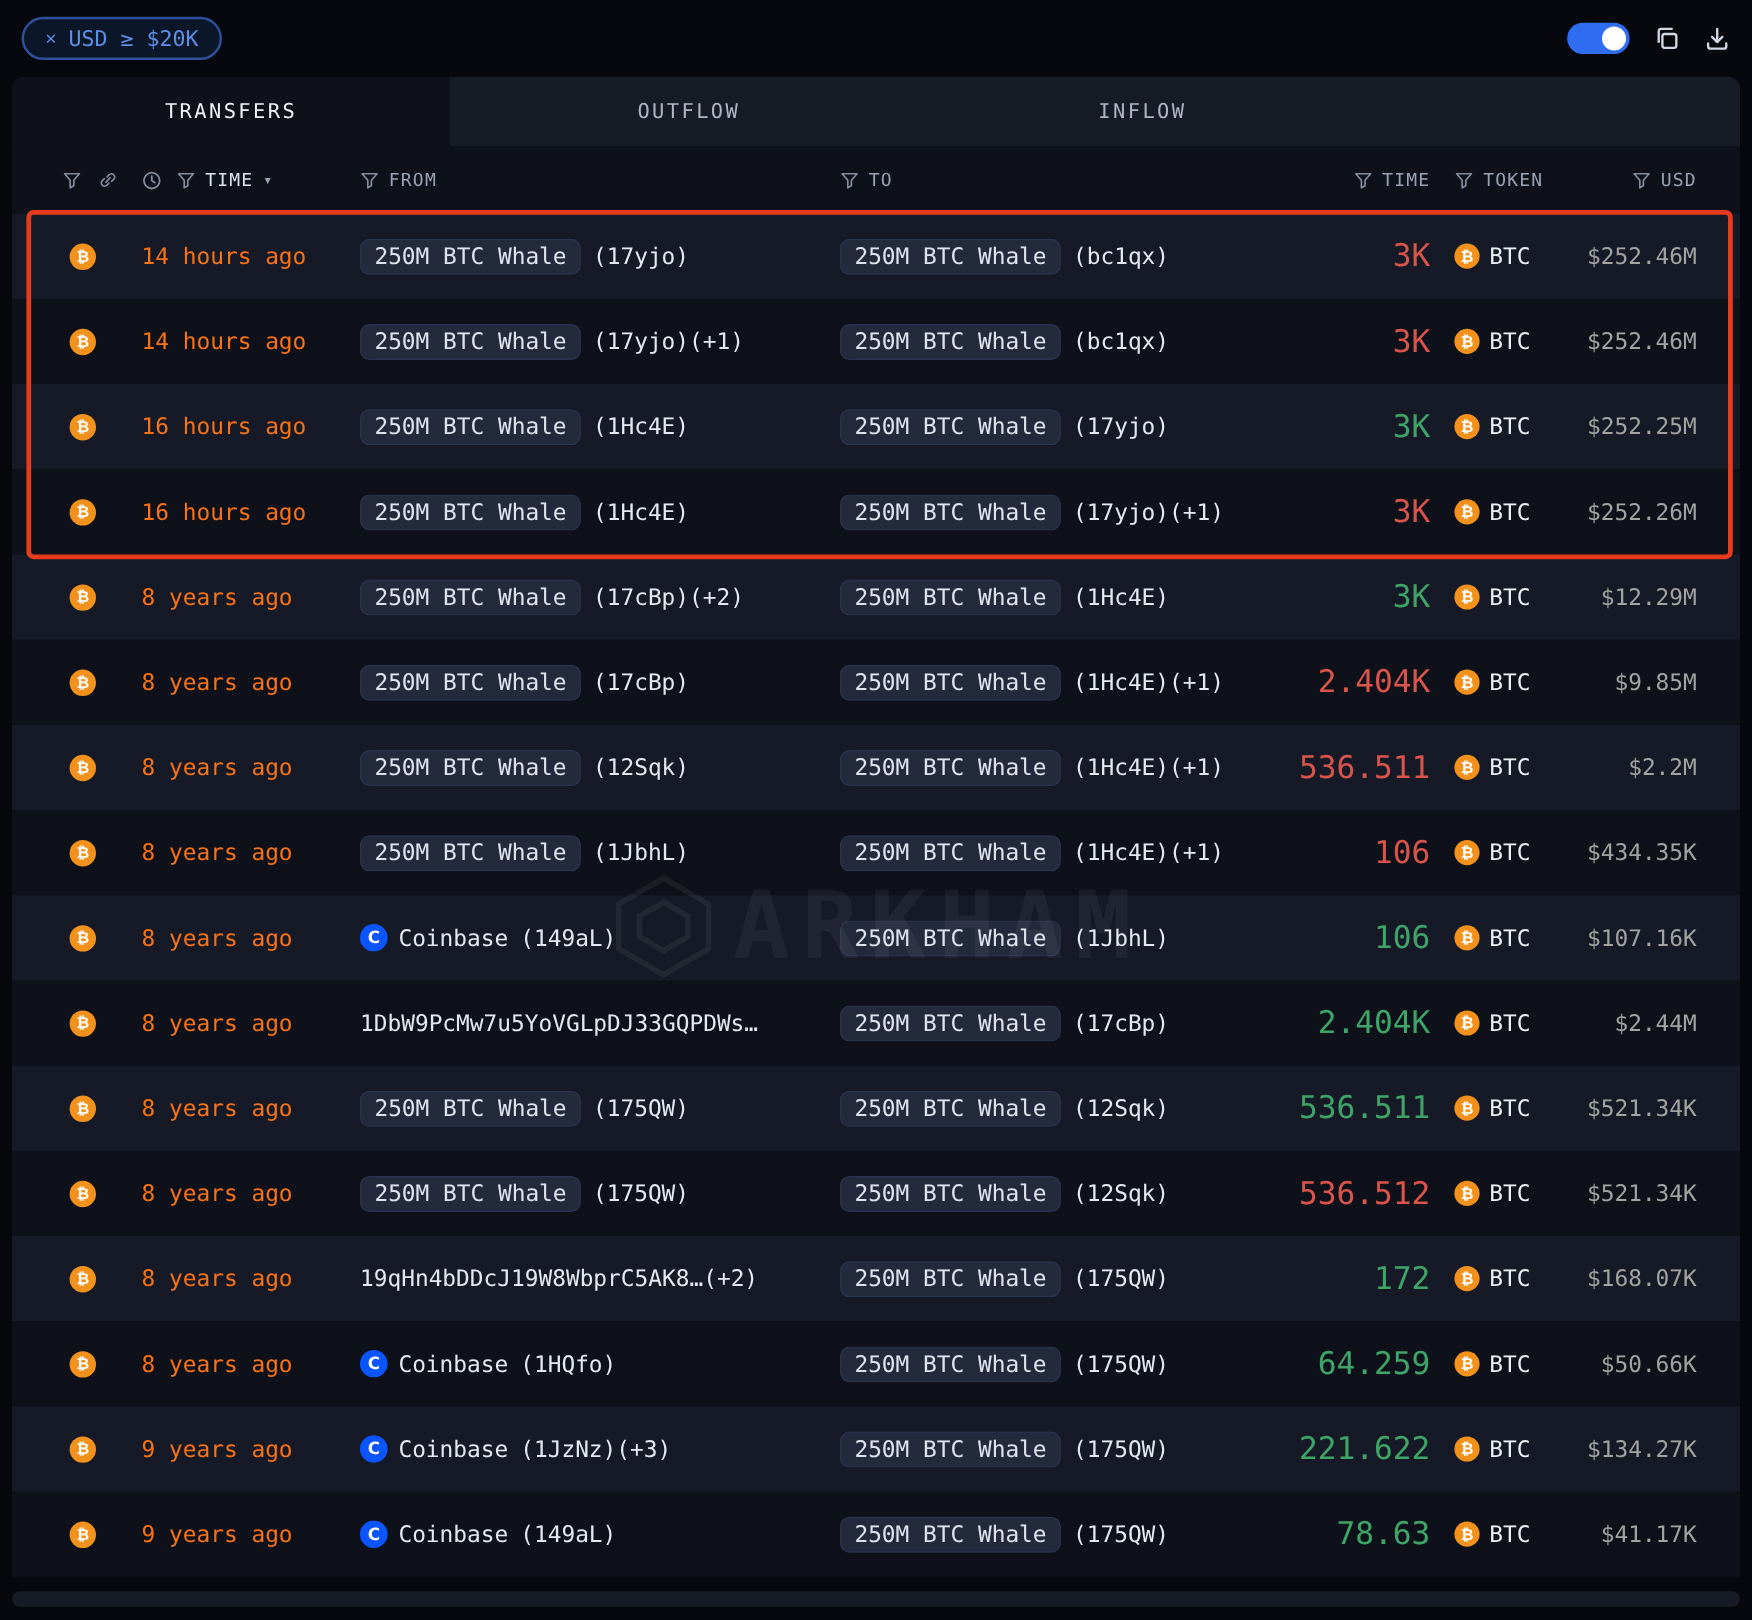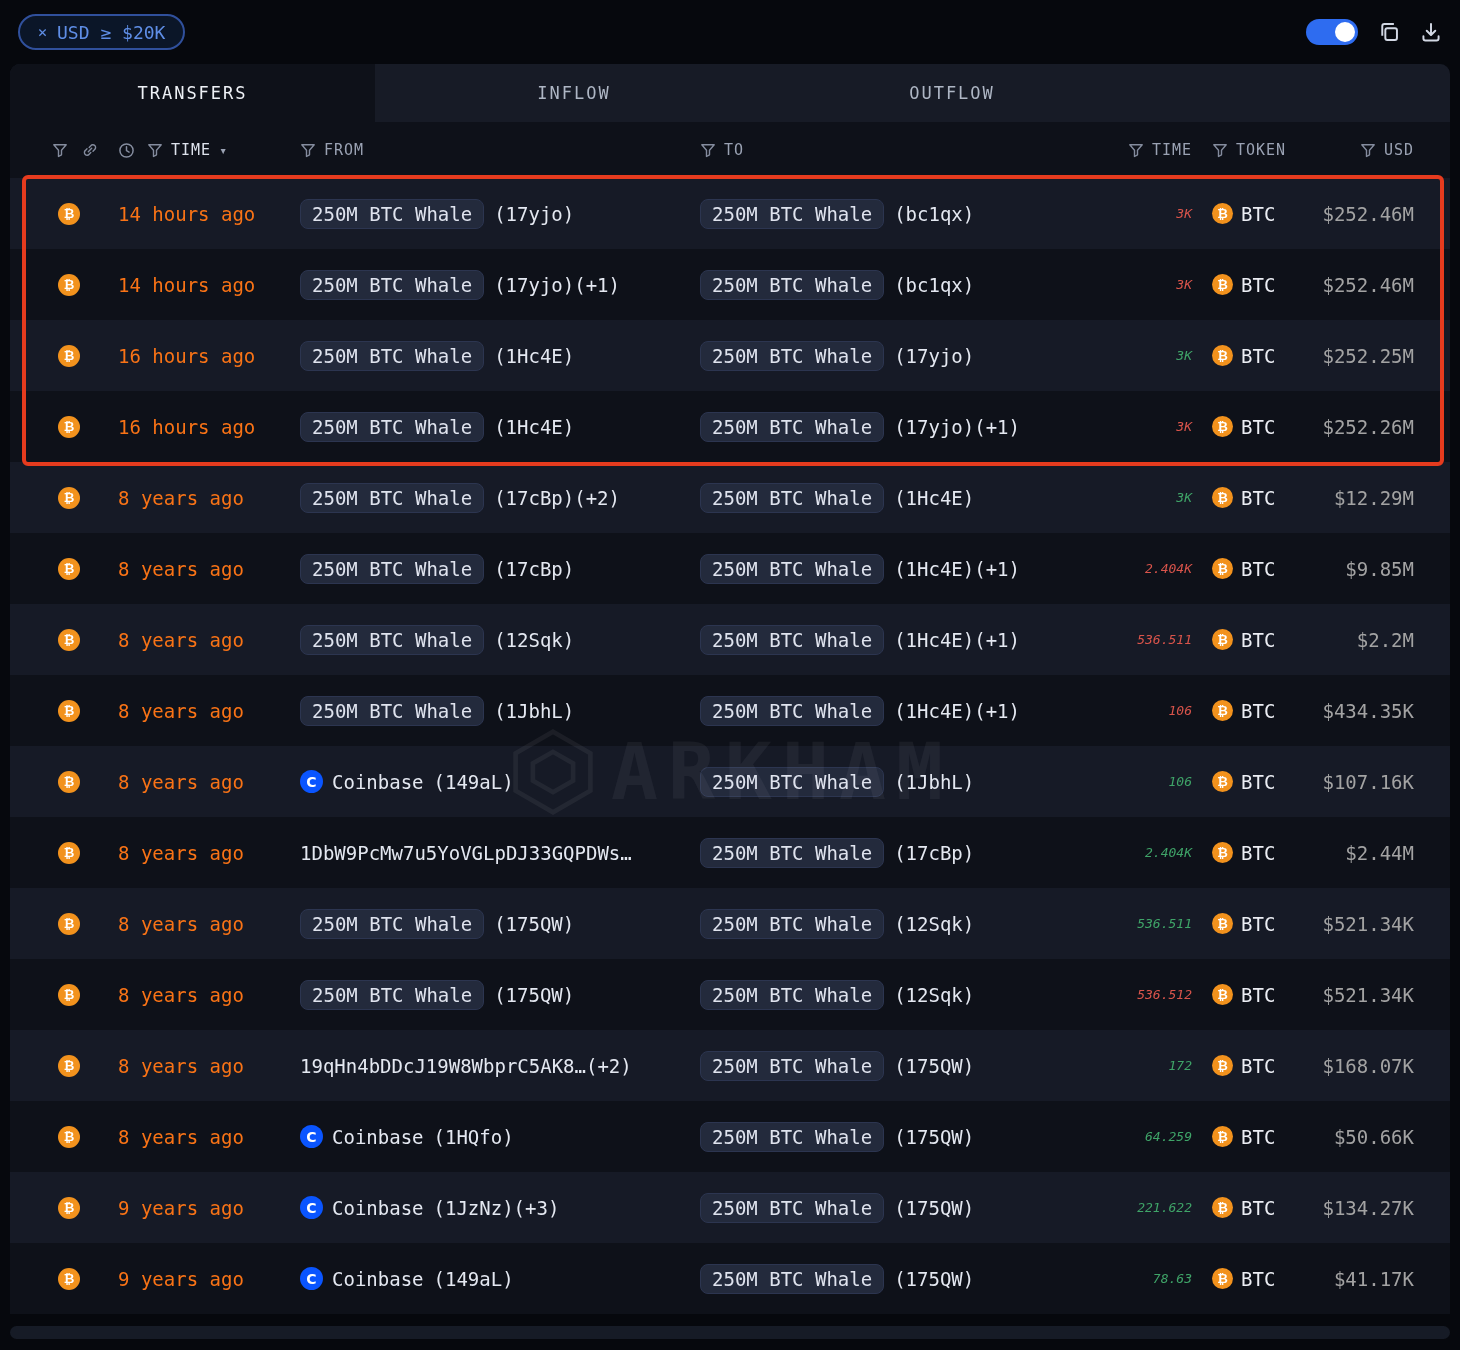--- a/index.html
+++ b/index.html
@@ -54,21 +54,21 @@
          font-family:"DejaVu Sans", sans-serif; flex:0 0 auto; }
   .coin.btc{ width:22px; height:22px; background:#f2921d; font-size:13px; }
   .coin.btc.sm{ width:21px; height:21px; margin-left:20px; margin-right:8px; }
   .coin.cb{ width:23px; height:23px; background:#0a55ff; font-size:14px; margin-right:9px; }
   .time{ color:#f97316; font-size:19px; }
   .from,.to{ font-size:19px; overflow:hidden; white-space:nowrap; }
   .chip{ background:#232a3c; border:1px solid #2c3550; border-radius:8px; padding:3px 11px; margin-right:10px; color:#dfe3ee; }
   .ex-name{ margin-right:10px; }
   .addr{ color:#e4e8f1; }
   .extra{ color:#e4e8f1; }
-  .value{ font-size:13px; justify-content:flex-end;font-style:italic; }
+  .value{ font-size:26px; justify-content:flex-end; }
   .value.red{ color:#d9544b; }
   .value.green{ color:#3fa468; }
   .token{ font-size:19px; color:#eceef4; }
   .usd{ font-size:19px; color:#a3a3a3; justify-content:flex-end; padding-right:36px; }
 
   
   .highlight-box{
     position:absolute; top:-3px; left:12px; width:calc(100% - 18px); height:291px;
     border:4px solid #e63b1e; border-radius:6px; z-index:5; pointer-events:none;
   }
@@ -110,22 +110,22 @@
           <path d="M2.8 12.5v1.8A1.7 1.7 0 0 0 4.5 16h9a1.7 1.7 0 0 0 1.7-1.7v-1.8"></path>
       </svg>
     </span>
   </div>
 </div>
 
 <div class="panel">
 
   <div class="tabs">
     <div class="tab active">TRANSFERS</div>
+    <div class="tab">OUTFLOW</div>
     <div class="tab">INFLOW</div>
-    <div class="tab">OUTFLOW</div>
   </div>
 
   <div class="thead grid-row">
     <div class="c icon-c">
       <span class="hicon">
         <svg width="16" height="16" viewBox="0 0 16 16" fill="none" stroke="currentColor" stroke-width="1.4" stroke-linejoin="round">
             <path d="M1.8 2.8h12.4L9.5 8.2v4.6l-3 1.7V8.2z"></path>
           </svg>
       </span>
       <span class="hicon">

